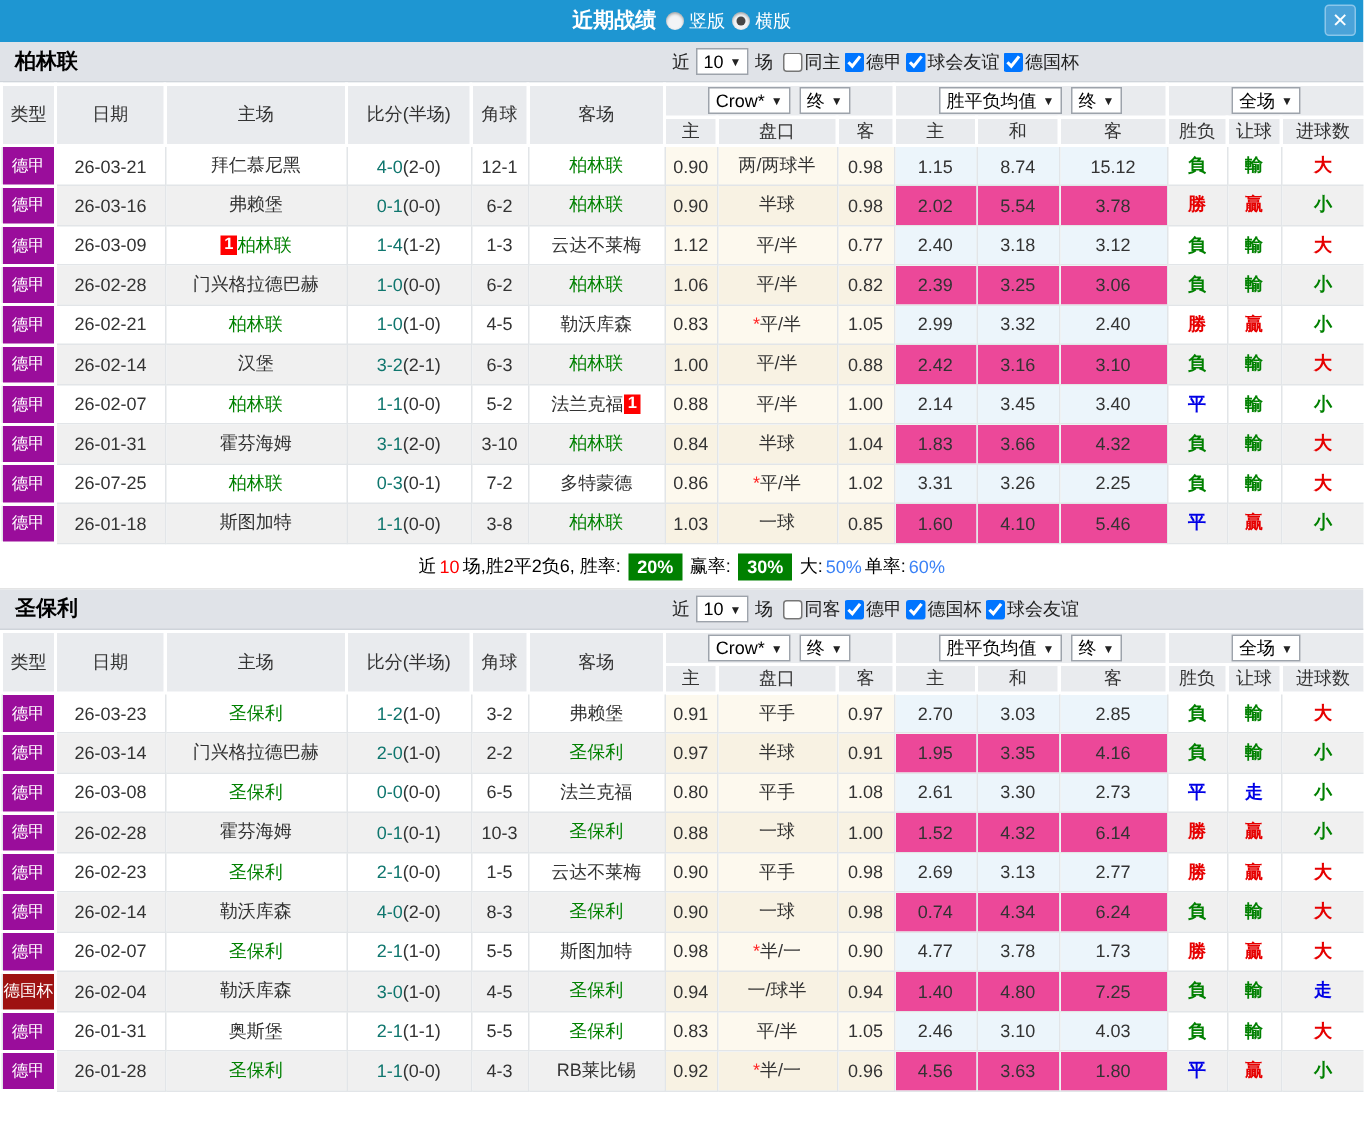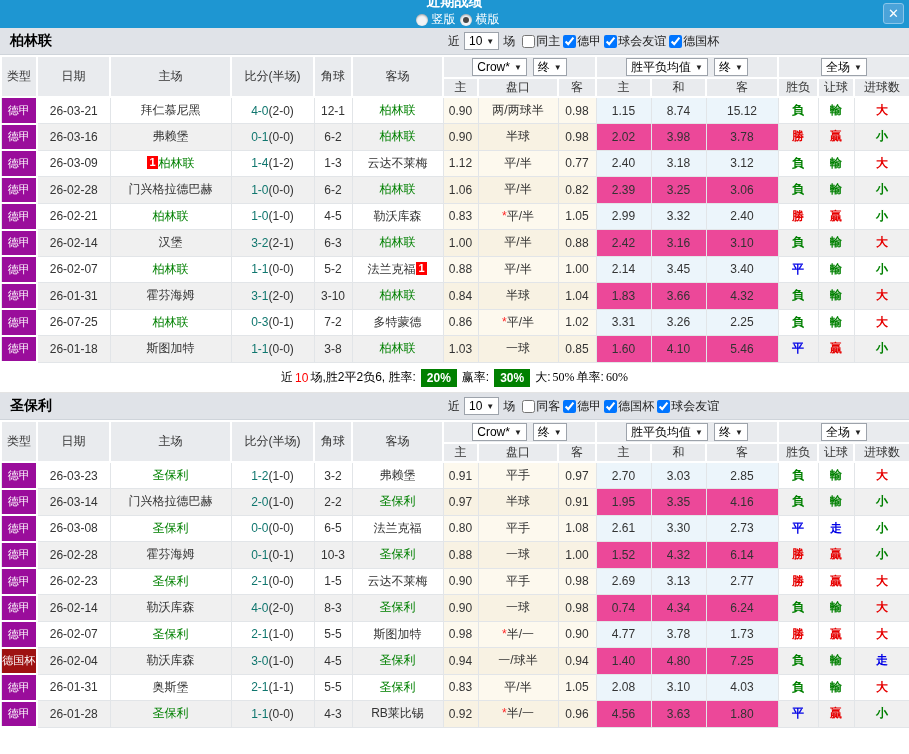--- a/index.html
+++ b/index.html
@@ -1,20 +1,20 @@
 <!DOCTYPE html>
 <html><head>
 <meta charset="utf-8">
 <style>
   * { box-sizing: border-box; }
   body { margin:0; font-family:"Liberation Sans","DejaVu Sans",sans-serif; background:#fff; }
   .window { width:909px; height:754px; overflow:hidden; background:#fff; position:relative; }
 
   
-  .topbar { height:28px; background:#1e96d2; display:flex; align-items:center; justify-content:flex-end; position:relative; color:#fff;flex-direction:column; }
+  .topbar { height:28px; background:#1e96d2; display:flex; align-items:center; justify-content:center; position:relative; color:#fff; }
   .title { font-weight:bold; font-size:14px; }
   .radio-group { display:inline-flex; align-items:center; margin-left:6px; gap:4px; font-size:12px; }
   .radio { width:12px; height:12px; border-radius:50%; background:#f2f4f6; display:inline-block; position:relative; box-shadow:inset 0 1px 2px rgba(0,0,0,.35); cursor:pointer; }
   .radio.selected::after { content:""; position:absolute; left:3px; top:3px; width:6px; height:6px; border-radius:50%; background:#474747; }
   .radio-label { cursor:pointer; }
   .close-btn { position:absolute; right:5px; top:3px; width:21px; height:21px; background:#4ba3d9; border:1px solid #8ac6ea; border-radius:3px; color:#fff; font-weight:bold; font-size:13px; line-height:19px; text-align:center; cursor:pointer; }
 
   
   .section-bar { height:27px; background:#e0e3e8; border-bottom:1px solid #cfd4da; display:flex; align-items:center; font-size:12px; color:#222; }
   .team-name { font-weight:bold; font-size:14px; color:#000; margin-left:10px; width:438px; flex:none; }
@@ -43,21 +43,21 @@
   .score-ft { color:#0f766e; }
   .score-ht { color:#333; }
   .star { color:#ff2626; }
   .red-badge { display:inline-block; background:#f00; color:#fff; font-weight:bold; font-size:11px; line-height:13px; padding:0 2px; margin:0 1px; vertical-align:1px; }
 
   
   .summary { height:30px; display:flex; align-items:center; justify-content:center; font-size:12px; color:#000; background:#fff; border-bottom:1px solid #e4e4e4; }
   .summary span { margin:0 1px; }
   .summary .badge { background:#008000; color:#fff; padding:2px 6px; font-weight:bold; margin:0 4px; }
   .summary .red { color:#f00; }
-  .summary .blue { color:#000000;font-family:Liberation Serif, serif; }
+  .summary .blue { color:#3b82f6; }
 </style>
 </head>
 <body>
 
 <div class="window">
 
   <div class="topbar">
     <span class="title">近期战绩</span>
     <span class="radio-group">
       <span class="radio"></span>
@@ -191,21 +191,21 @@
           <td class="c-type" style="background: rgb(154, 13, 155);">德甲</td>
           <td class="c-date">26-03-16</td>
           <td class="c-team"><span>弗赖堡</span></td>
           <td class="c-score"><span class="score-ft">0-1</span><span class="score-ht">(0-0)</span></td>
           <td class="c-corner">6-2</td>
           <td class="c-team"><span class="team-focus">柏林联</span></td>
           <td class="c-asia">0.90</td>
           <td class="c-asia">半球</td>
           <td class="c-asia">0.98</td>
           <td class="c-euro">2.02</td>
-          <td class="c-euro">3.98</td>
+          <td class="c-euro">5.54</td>
           <td class="c-euro">3.78</td>
           <td class="c-status" style="color: rgb(230, 0, 0);">勝</td>
           <td class="c-status" style="color: rgb(230, 0, 0);">贏</td>
           <td class="c-status" style="color: rgb(0, 128, 0);">小</td>
         </tr>
         <tr class="odd">
           <td class="c-type" style="background: rgb(154, 13, 155);">德甲</td>
           <td class="c-date">26-03-09</td>
           <td class="c-team"><span class="red-badge">1</span><span class="team-focus">柏林联</span></td>
           <td class="c-score"><span class="score-ft">1-4</span><span class="score-ht">(1-2)</span></td>
@@ -597,21 +597,21 @@
         <tr class="odd">
           <td class="c-type" style="background: rgb(154, 13, 155);">德甲</td>
           <td class="c-date">26-01-31</td>
           <td class="c-team"><span>奥斯堡</span></td>
           <td class="c-score"><span class="score-ft">2-1</span><span class="score-ht">(1-1)</span></td>
           <td class="c-corner">5-5</td>
           <td class="c-team"><span class="team-focus">圣保利</span></td>
           <td class="c-asia">0.83</td>
           <td class="c-asia">平/半</td>
           <td class="c-asia">1.05</td>
-          <td class="c-euro">2.08</td>
+          <td class="c-euro">2.46</td>
           <td class="c-euro">3.10</td>
           <td class="c-euro">4.03</td>
           <td class="c-status" style="color: rgb(0, 128, 0);">負</td>
           <td class="c-status" style="color: rgb(0, 128, 0);">輸</td>
           <td class="c-status" style="color: rgb(230, 0, 0);">大</td>
         </tr>
         <tr class="even">
           <td class="c-type" style="background: rgb(154, 13, 155);">德甲</td>
           <td class="c-date">26-01-28</td>
           <td class="c-team"><span class="team-focus">圣保利</span></td>

